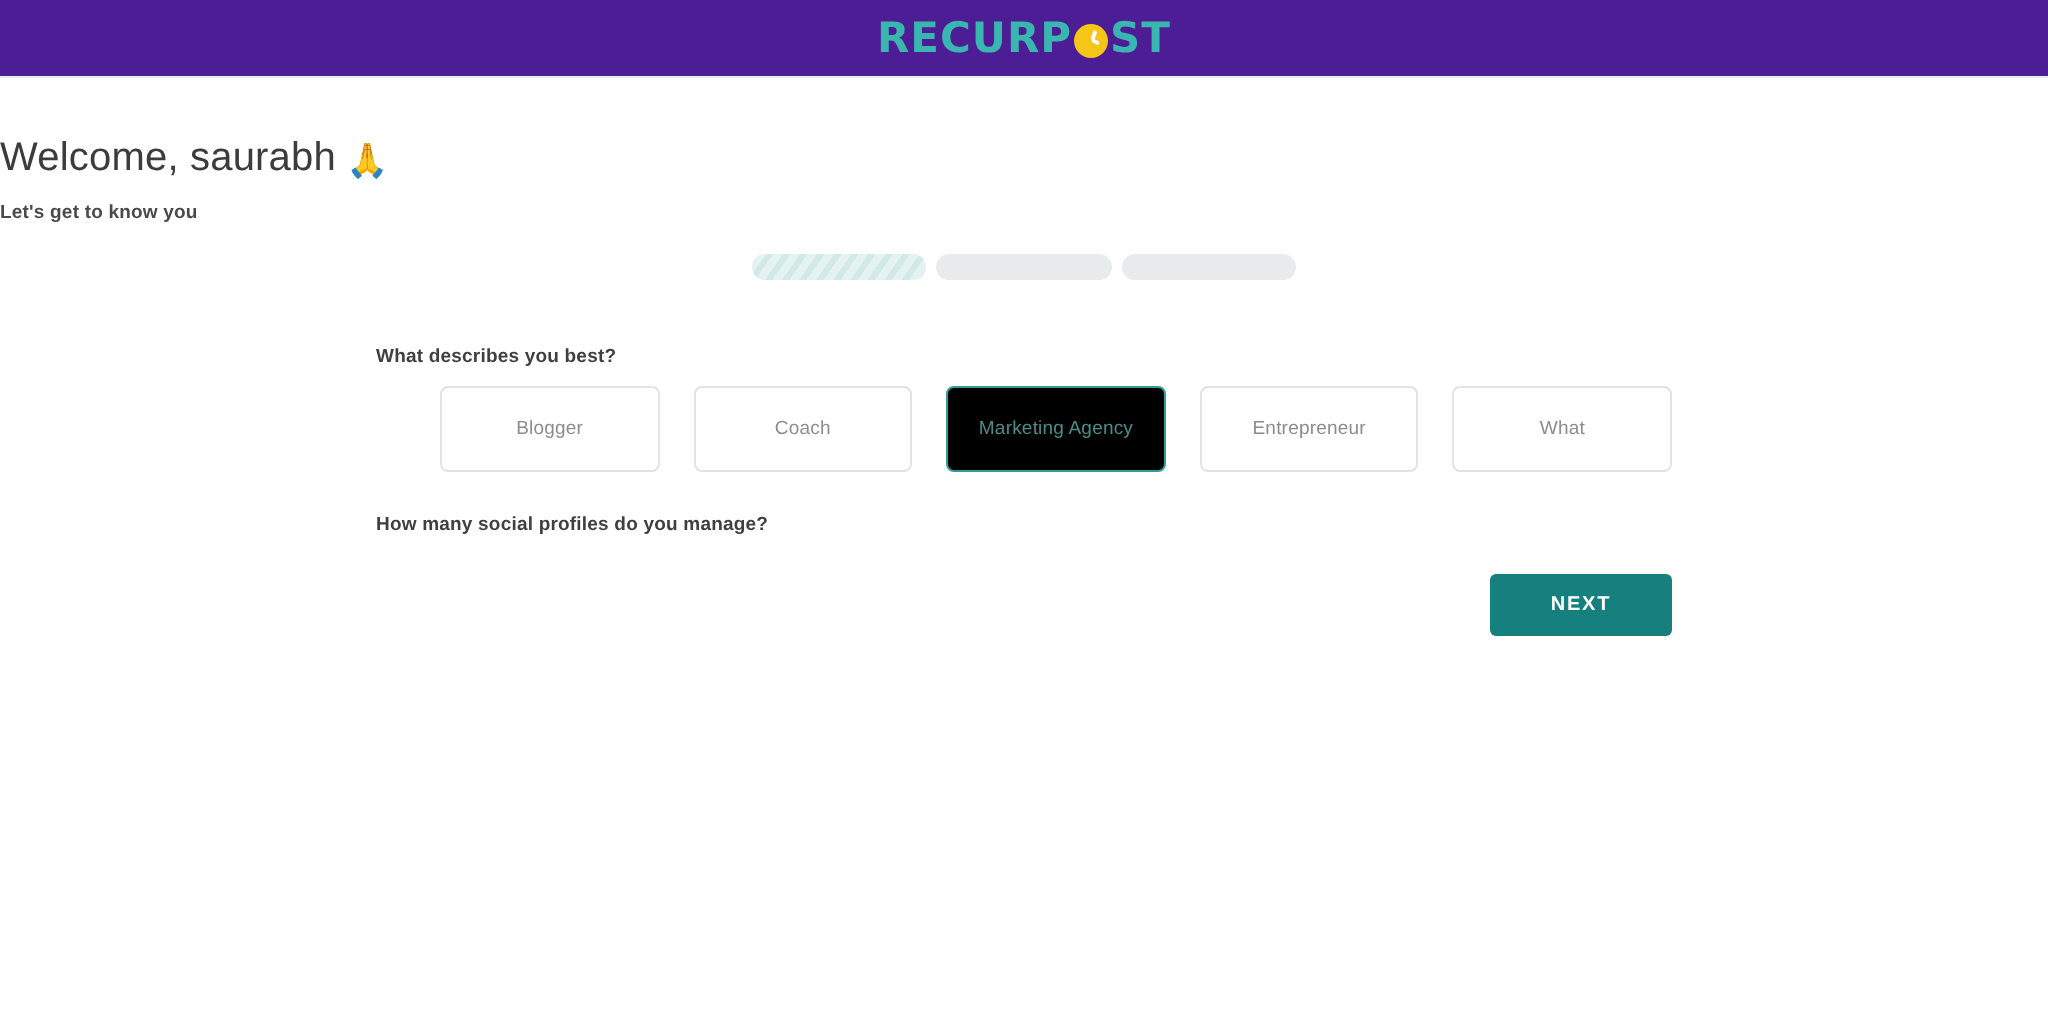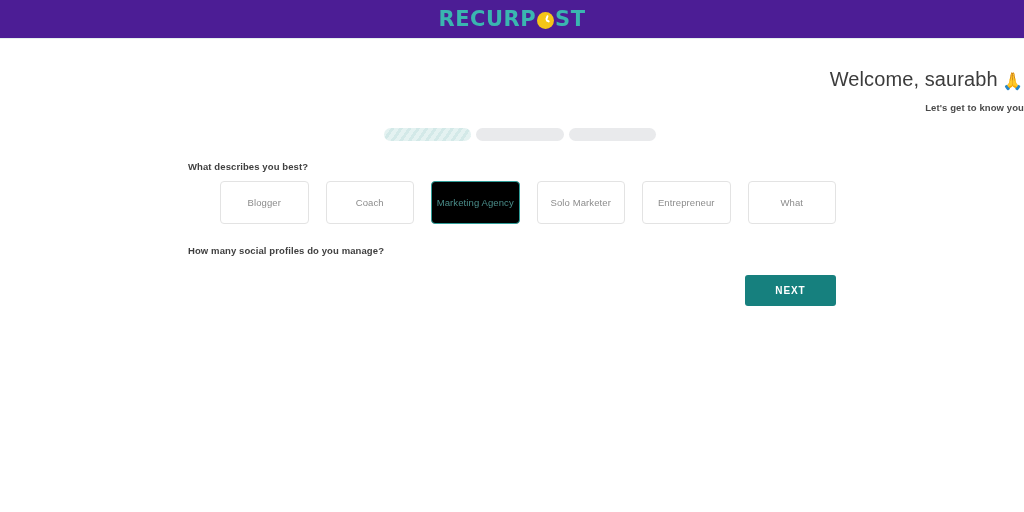--- a/index.html
+++ b/index.html
@@ -69,23 +69,22 @@
     width: 1.8px;
     height: 4px;
     background: #ffffff;
     transform-origin: bottom center;
     transform: translate(-50%, -100%) rotate(115deg);
     border-radius: 1px;
   }
 
   
   .welcome-wrap {
-    text-align: right;
+    text-align: left;
     padding-top: 28px;
-    padding-left: 16px;
   }
   .welcome-title {
     font-size: 20px;
     color: #3c3c3c;
     font-weight: 400;
     line-height: 1.2;
     letter-spacing: 0.1px;
   }
   .welcome-emoji {
     font-size: 17px;
@@ -120,21 +119,21 @@
         #d3e9e8 0px,
         #d3e9e8 3px,
         #e4f2f1 3px,
         #e4f2f1 7px
       );
   }
 
   
   .form {
     width: 648px;
-    margin: 20px auto 0;
+    margin: 33px auto 0;
   }
   .q-label {
     font-size: 9.5px;
     font-weight: 700;
     color: #3f3f3f;
     letter-spacing: 0.1px;
     margin-bottom: 9px;
   }
   .options {
     display: flex;
@@ -219,23 +218,20 @@
     <div class="option">
       <span>Blogger</span>
     </div>
     <div class="option">
       <span>Coach</span>
     </div>
     <div class="option selected">
       <span>Marketing Agency</span>
     </div>
     <div class="option">
-      <span>Solo Marketer</span>
-    </div>
-    <div class="option">
       <span>Entrepreneur</span>
     </div>
     <div class="option">
       <span>What</span>
     </div>
   </div>
 
   <div class="q-label">How many social profiles do you manage?</div>
 
   <div class="actions">

